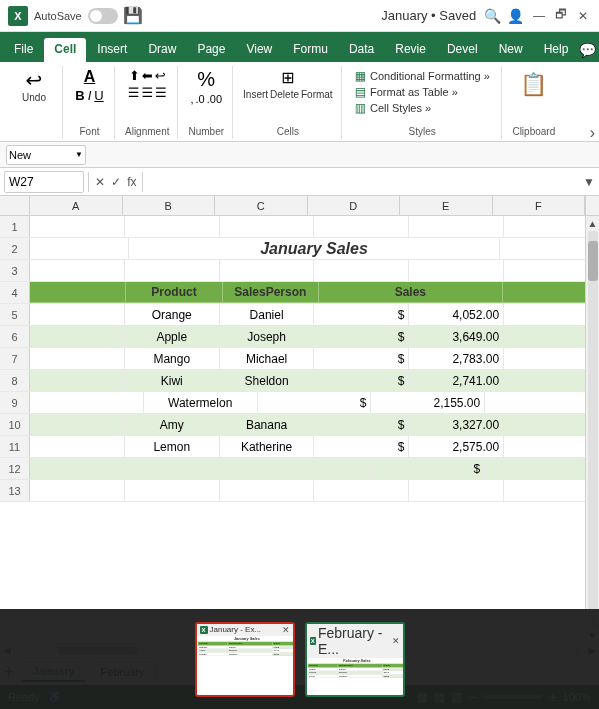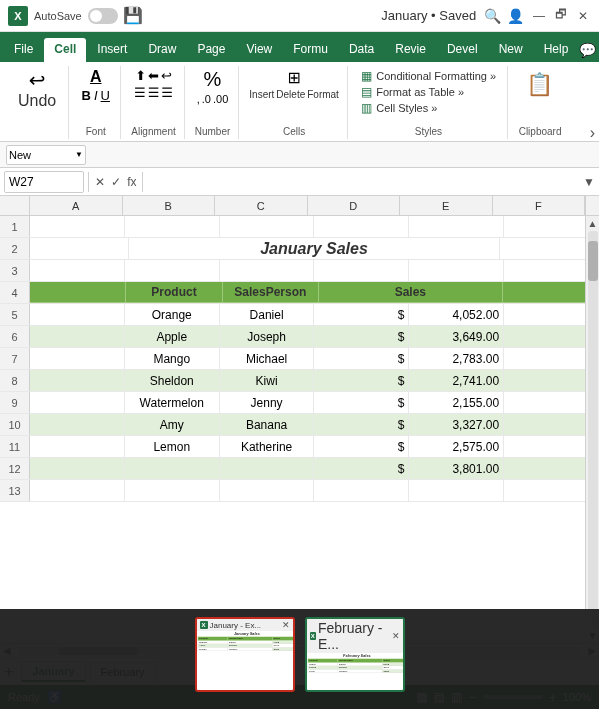--- a/index.html
+++ b/index.html
@@ -81,21 +81,21 @@
       flex-direction: column;
       align-items: center;
       justify-content: center;
       cursor: pointer;
       padding: 2px 4px;
       border-radius: 3px;
       gap: 2px;
       min-width: 40px;
     }
     .ribbon-btn-icon { font-size: 20px; line-height: 1; }
-    .ribbon-btn-label { font-size: 16px; color: #333; text-align: center; }
+    .ribbon-btn-label { font-size: 10px; color: #333; text-align: center; }
     .styles-group {
       display: flex;
       flex-direction: column;
       padding: 2px 8px;
       border-right: 1px solid #e0e0e0;
       justify-content: space-around;
     }
     .conditional-btn { display: flex; align-items: center; gap: 4px; cursor: pointer; font-size: 11px; color: #333; padding: 1px 3px; border-radius: 2px; }
 
     .clipboard-group {
@@ -274,20 +274,21 @@
 
     
     .taskbar-area {
       position: absolute;
       bottom: 0;
       left: 0;
       right: 0;
       height: 100px;
       background: rgba(30,30,30,0.95);
       display: flex;
+      align-items: center;
       justify-content: center;
       gap: 10px;
       padding: 8px;
       z-index: 100;
     }
     .taskbar-preview {
       width: 100px;
       height: 75px;
       background: white;
       border: 2px solid #c42b1c;
@@ -563,32 +564,31 @@
           <div class="cell center">Mango</div>
           <div class="cell center">Michael</div>
           <div class="cell right">$</div>
           <div class="cell right">2,783.00</div>
           <div class="cell"></div>
         </div>
 
         <div class="row data-row">
           <div class="row-num">8</div>
           <div class="cell"></div>
+          <div class="cell center">Kiwi</div>
           <div class="cell center">Sheldon</div>
-          <div class="cell center">Kiwi</div>
           <div class="cell right">$</div>
           <div class="cell right">2,741.00</div>
           <div class="cell"></div>
         </div>
 
         <div class="row data-row">
           <div class="row-num">9</div>
           <div class="cell"></div>
           <div class="cell center">Watermelon</div>
-          <div class="cell center">Jenny</div>
           <div class="cell right">$</div>
           <div class="cell right">2,155.00</div>
           <div class="cell"></div>
         </div>
 
         <div class="row data-row">
           <div class="row-num">10</div>
           <div class="cell"></div>
           <div class="cell center">Amy</div>
           <div class="cell center">Banana</div>
@@ -606,21 +606,20 @@
           <div class="cell right">2,575.00</div>
           <div class="cell"></div>
         </div>
 
         <div class="row data-row">
           <div class="row-num">12</div>
           <div class="cell"></div>
           <div class="cell"></div>
           <div class="cell"></div>
           <div class="cell right">$</div>
-          <div class="cell right">3,801.00</div>
           <div class="cell"></div>
         </div>
 
         <div class="row">
           <div class="row-num">13</div>
           <div class="cell"></div>
           <div class="cell"></div>
           <div class="cell"></div>
           <div class="cell"></div>
           <div class="cell"></div>

